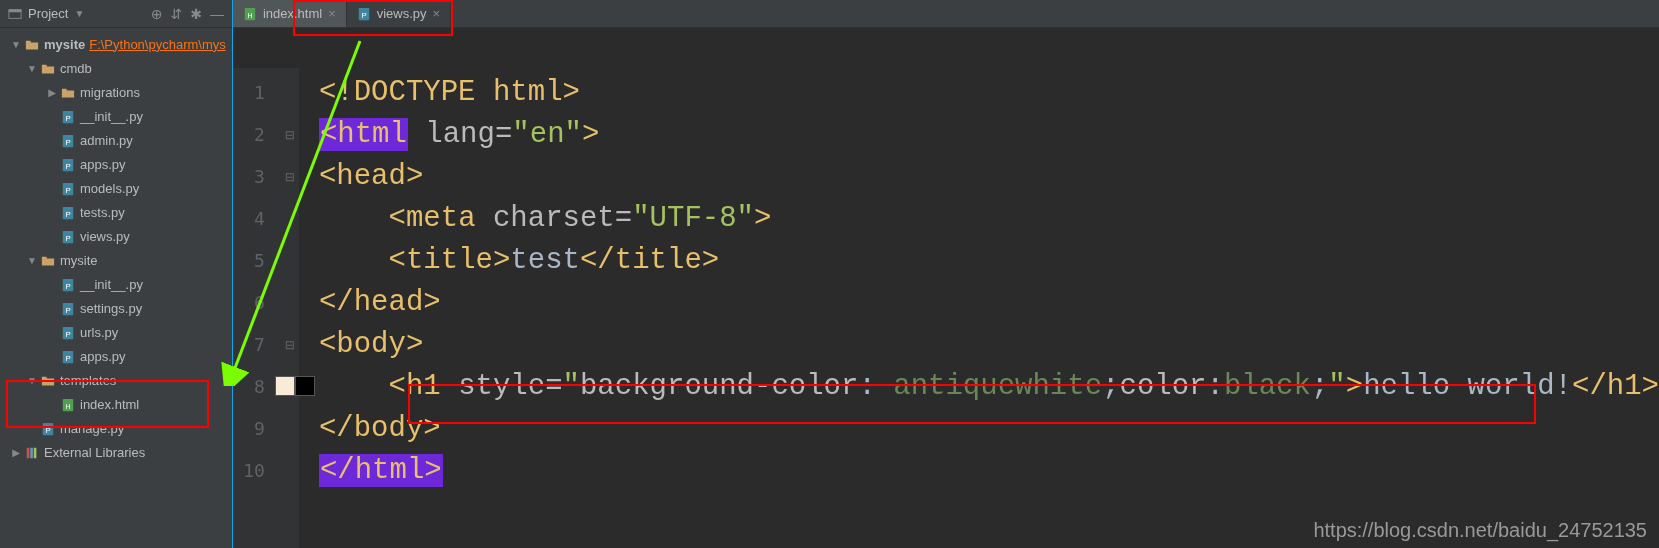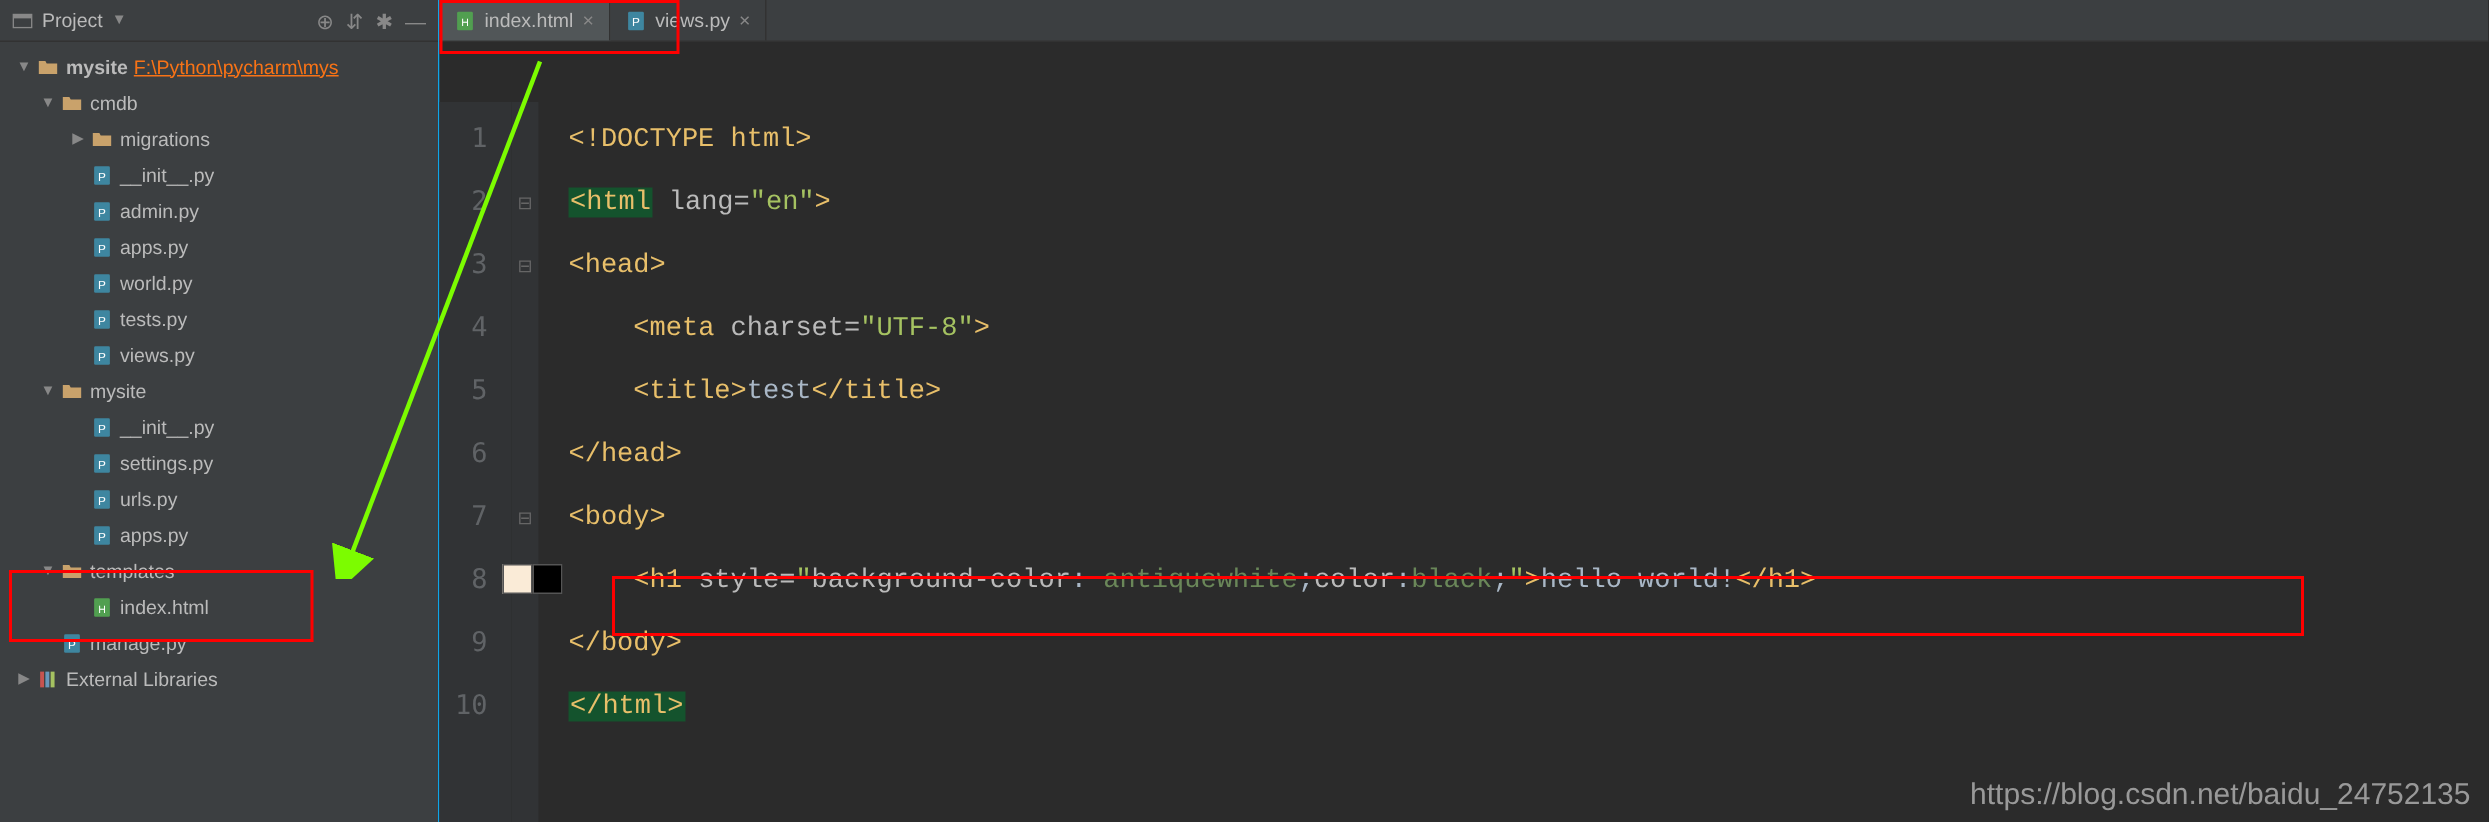--- a/index.html
+++ b/index.html
@@ -27,24 +27,24 @@
 .tab { display: flex; align-items: center; padding: 0 10px; gap: 6px; border-right: 1px solid #323232; cursor: pointer; }
 .tab.active { background: #515658; }
 .tab-label { color: #bbb; font-size: 13px; }
 .tab-close { color: #888; font-size: 13px; }
 .annotation { position: absolute; top: 34px; left: 296px; color: #e60000; font-size: 17px; font-family: "Microsoft YaHei", sans-serif; z-index: 5; }
 .editor-area { flex: 1; display: flex; position: relative; padding-top: 40px; }
 .gutter { width: 48px; background: #313335; font-family: "Consolas", monospace; font-size: 18px; text-align: right; padding-right: 16px; color: #606366; line-height: 42px; padding-top: 4px; }
 .gutter-line { height: 42px; }
 .fold-gutter { width: 18px; background: #313335; line-height: 42px; font-size: 12px; color: #666; padding-top: 4px; }
 .fold-gutter div { height: 42px; text-align: center; }
-.code { flex: 1; font-family: "Consolas", "Courier New", monospace; font-size: 18px; line-height: 42px; padding-left: 20px; white-space: pre; padding-top: 4px; position: relative; }
+.code { flex: 1; font-family: "Consolas", "Courier New", monospace; font-size: 29px; line-height: 42px; padding-left: 20px; white-space: pre; padding-top: 4px; position: relative; }
 .code-line { height: 42px; }
 .tag { color: #e8bf6a; }
-.tag-open { background: #14532d; color: #e8bf6a; padding: 0 1px; }
+.tag-open { background: #6d28d9; color: #e8bf6a; padding: 0 1px; }
 .attr-name { color: #bababa; }
 .attr-val { color: #a5c261; }
 .attr-val2 { color: #6a8759; }
 .text { color: #a9b7c6; }
 .color-swatches { position: absolute; left: 42px; display: flex; z-index: 2; }
 .color-swatch { width: 20px; height: 20px; border: 1px solid #555; }
 .red-box-1 { position: absolute; border: 2px solid red; z-index: 10; pointer-events: none; }
 .red-tabs-box { top: 0px; left: 293px; width: 160px; height: 36px; }
 .red-tree-box { top: 380px; left: 6px; width: 203px; height: 48px; }
 .red-code-box { top: 384px; left: 408px; width: 1128px; height: 40px; }
@@ -124,21 +124,21 @@
                 <text x="8" y="12" font-size="9" text-anchor="middle" fill="#fff">P</text>
               </svg></span>
             <span class="tree-label">apps.py</span>
           </div>
           <div class="tree-row indent-2">
             <span class="tree-arrow"></span>
             <span class="tree-icon"><svg class="fi" viewBox="0 0 16 16">
                 <rect x="2" y="1" width="12" height="14" rx="1" fill="#3e86a0"></rect>
                 <text x="8" y="12" font-size="9" text-anchor="middle" fill="#fff">P</text>
               </svg></span>
-            <span class="tree-label">world.py</span>
+            <span class="tree-label">models.py</span>
           </div>
           <div class="tree-row indent-2">
             <span class="tree-arrow"></span>
             <span class="tree-icon"><svg class="fi" viewBox="0 0 16 16">
                 <rect x="2" y="1" width="12" height="14" rx="1" fill="#3e86a0"></rect>
                 <text x="8" y="12" font-size="9" text-anchor="middle" fill="#fff">P</text>
               </svg></span>
             <span class="tree-label">tests.py</span>
           </div>
           <div class="tree-row indent-2">

